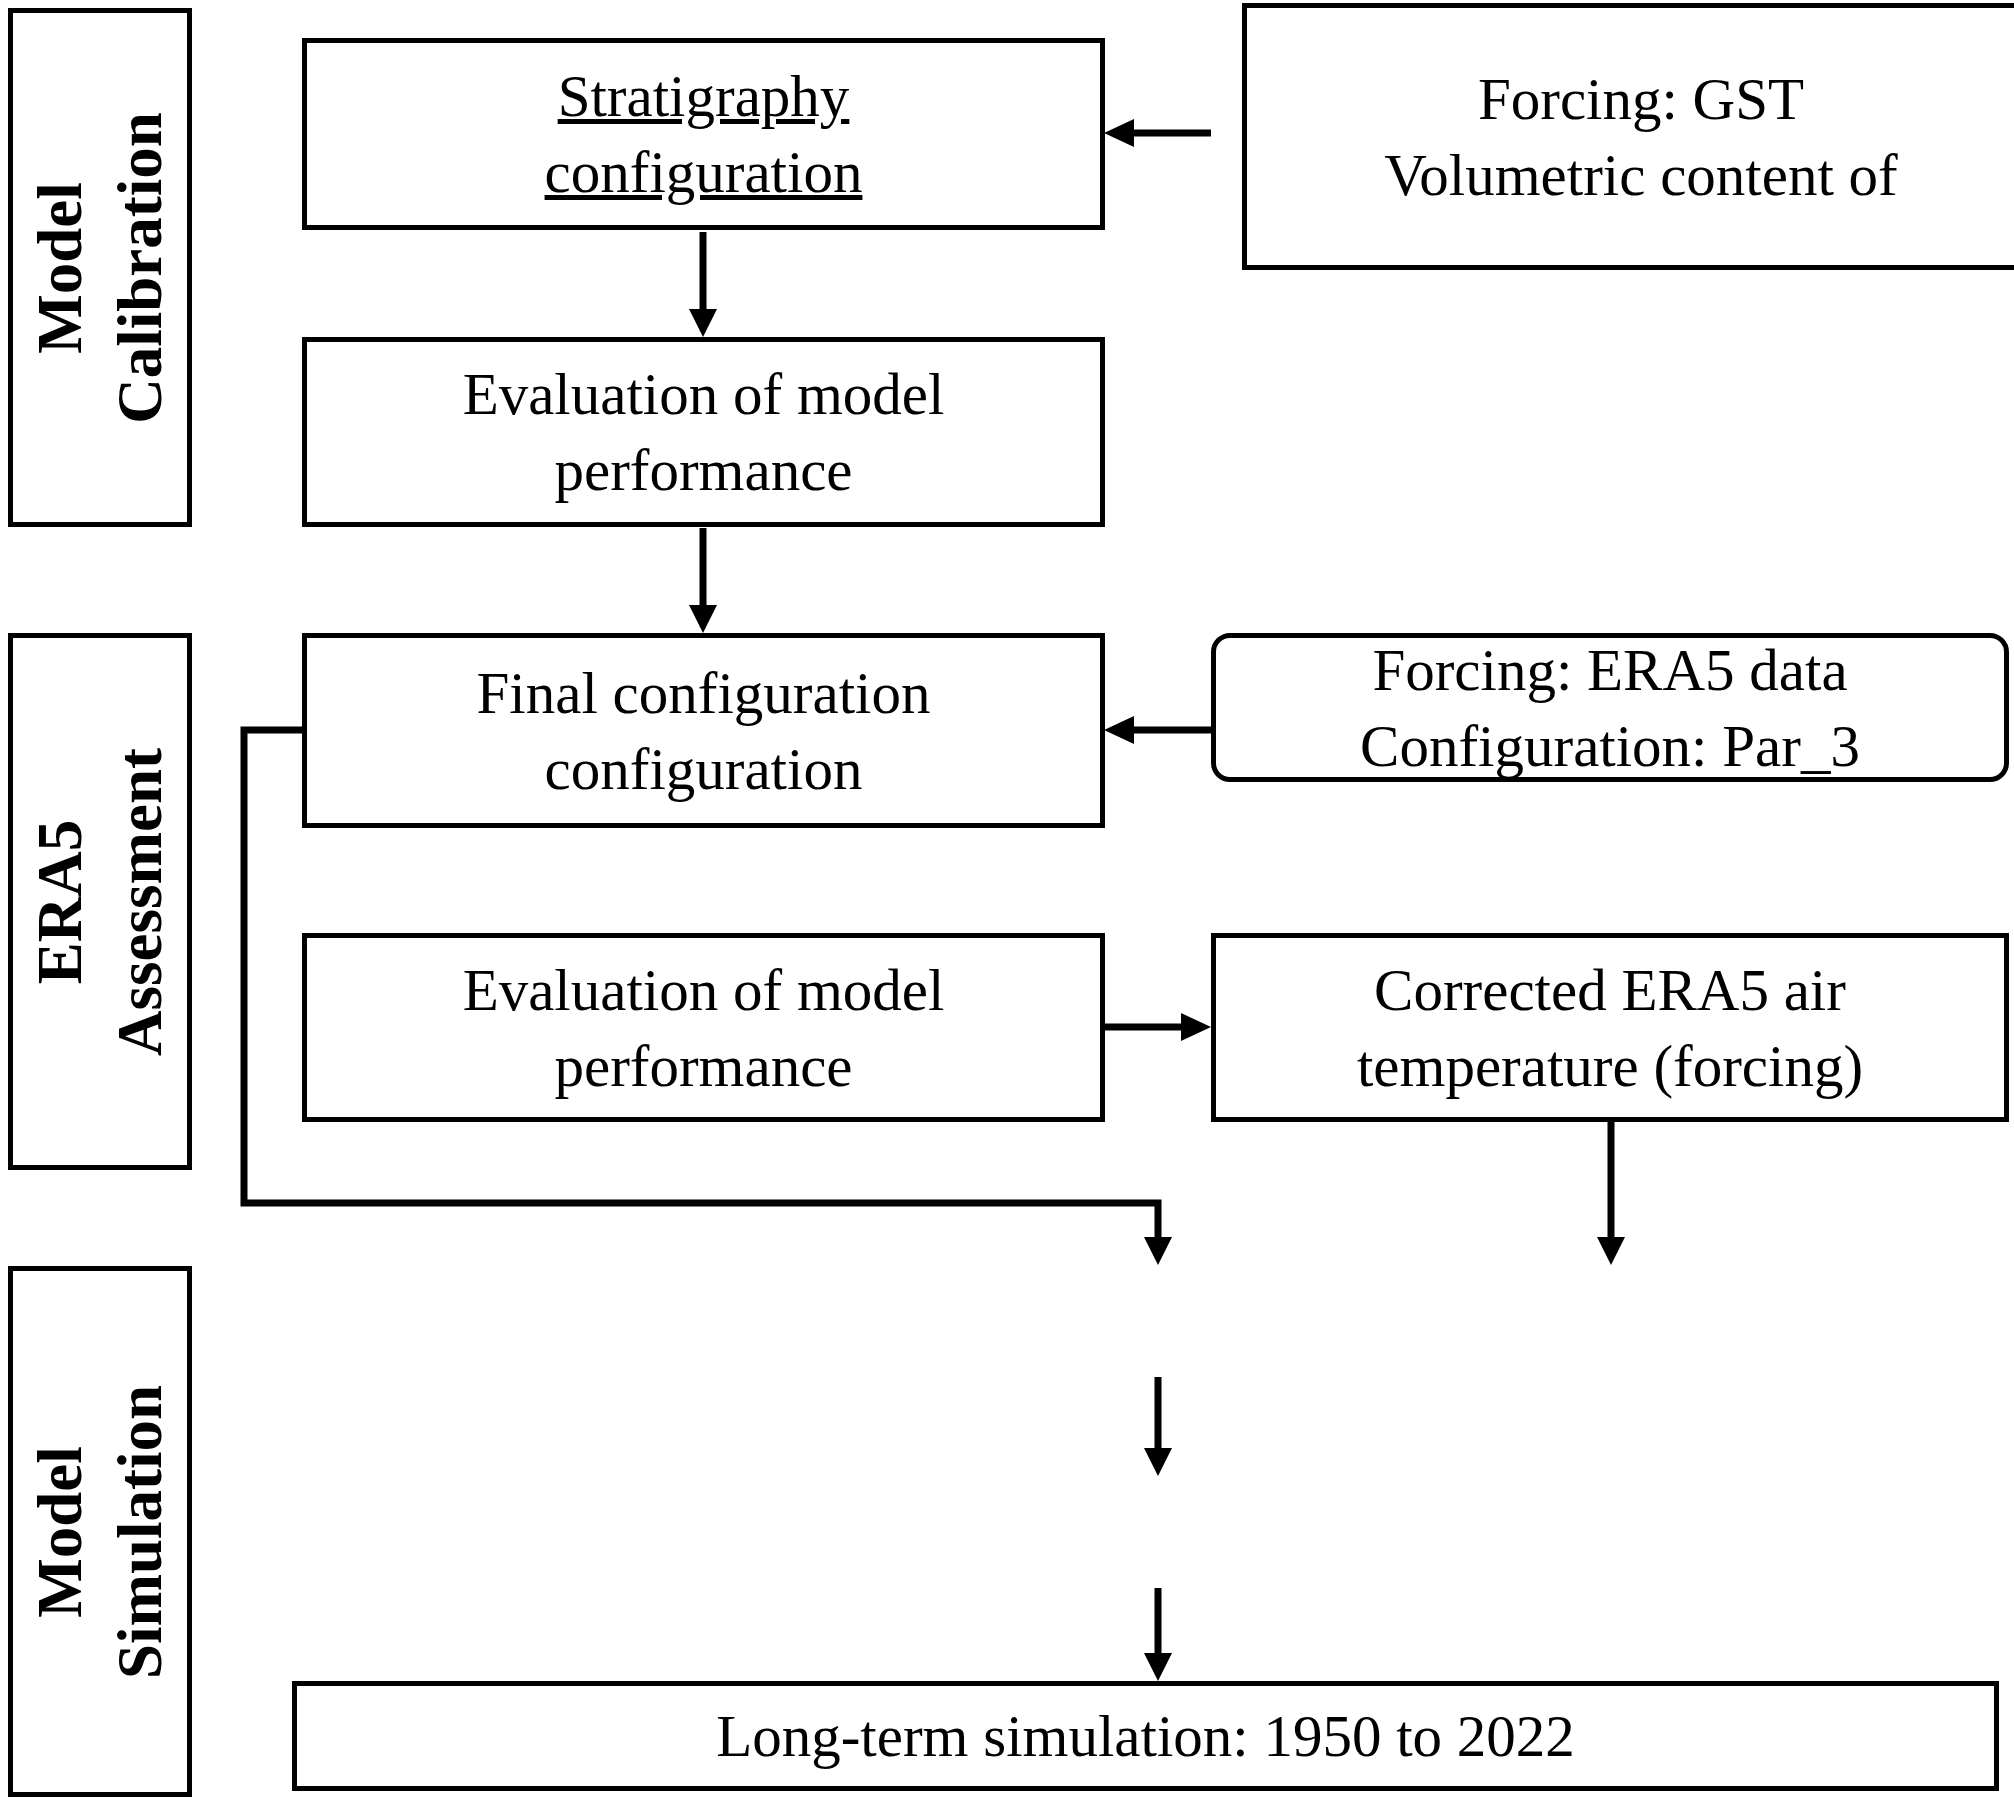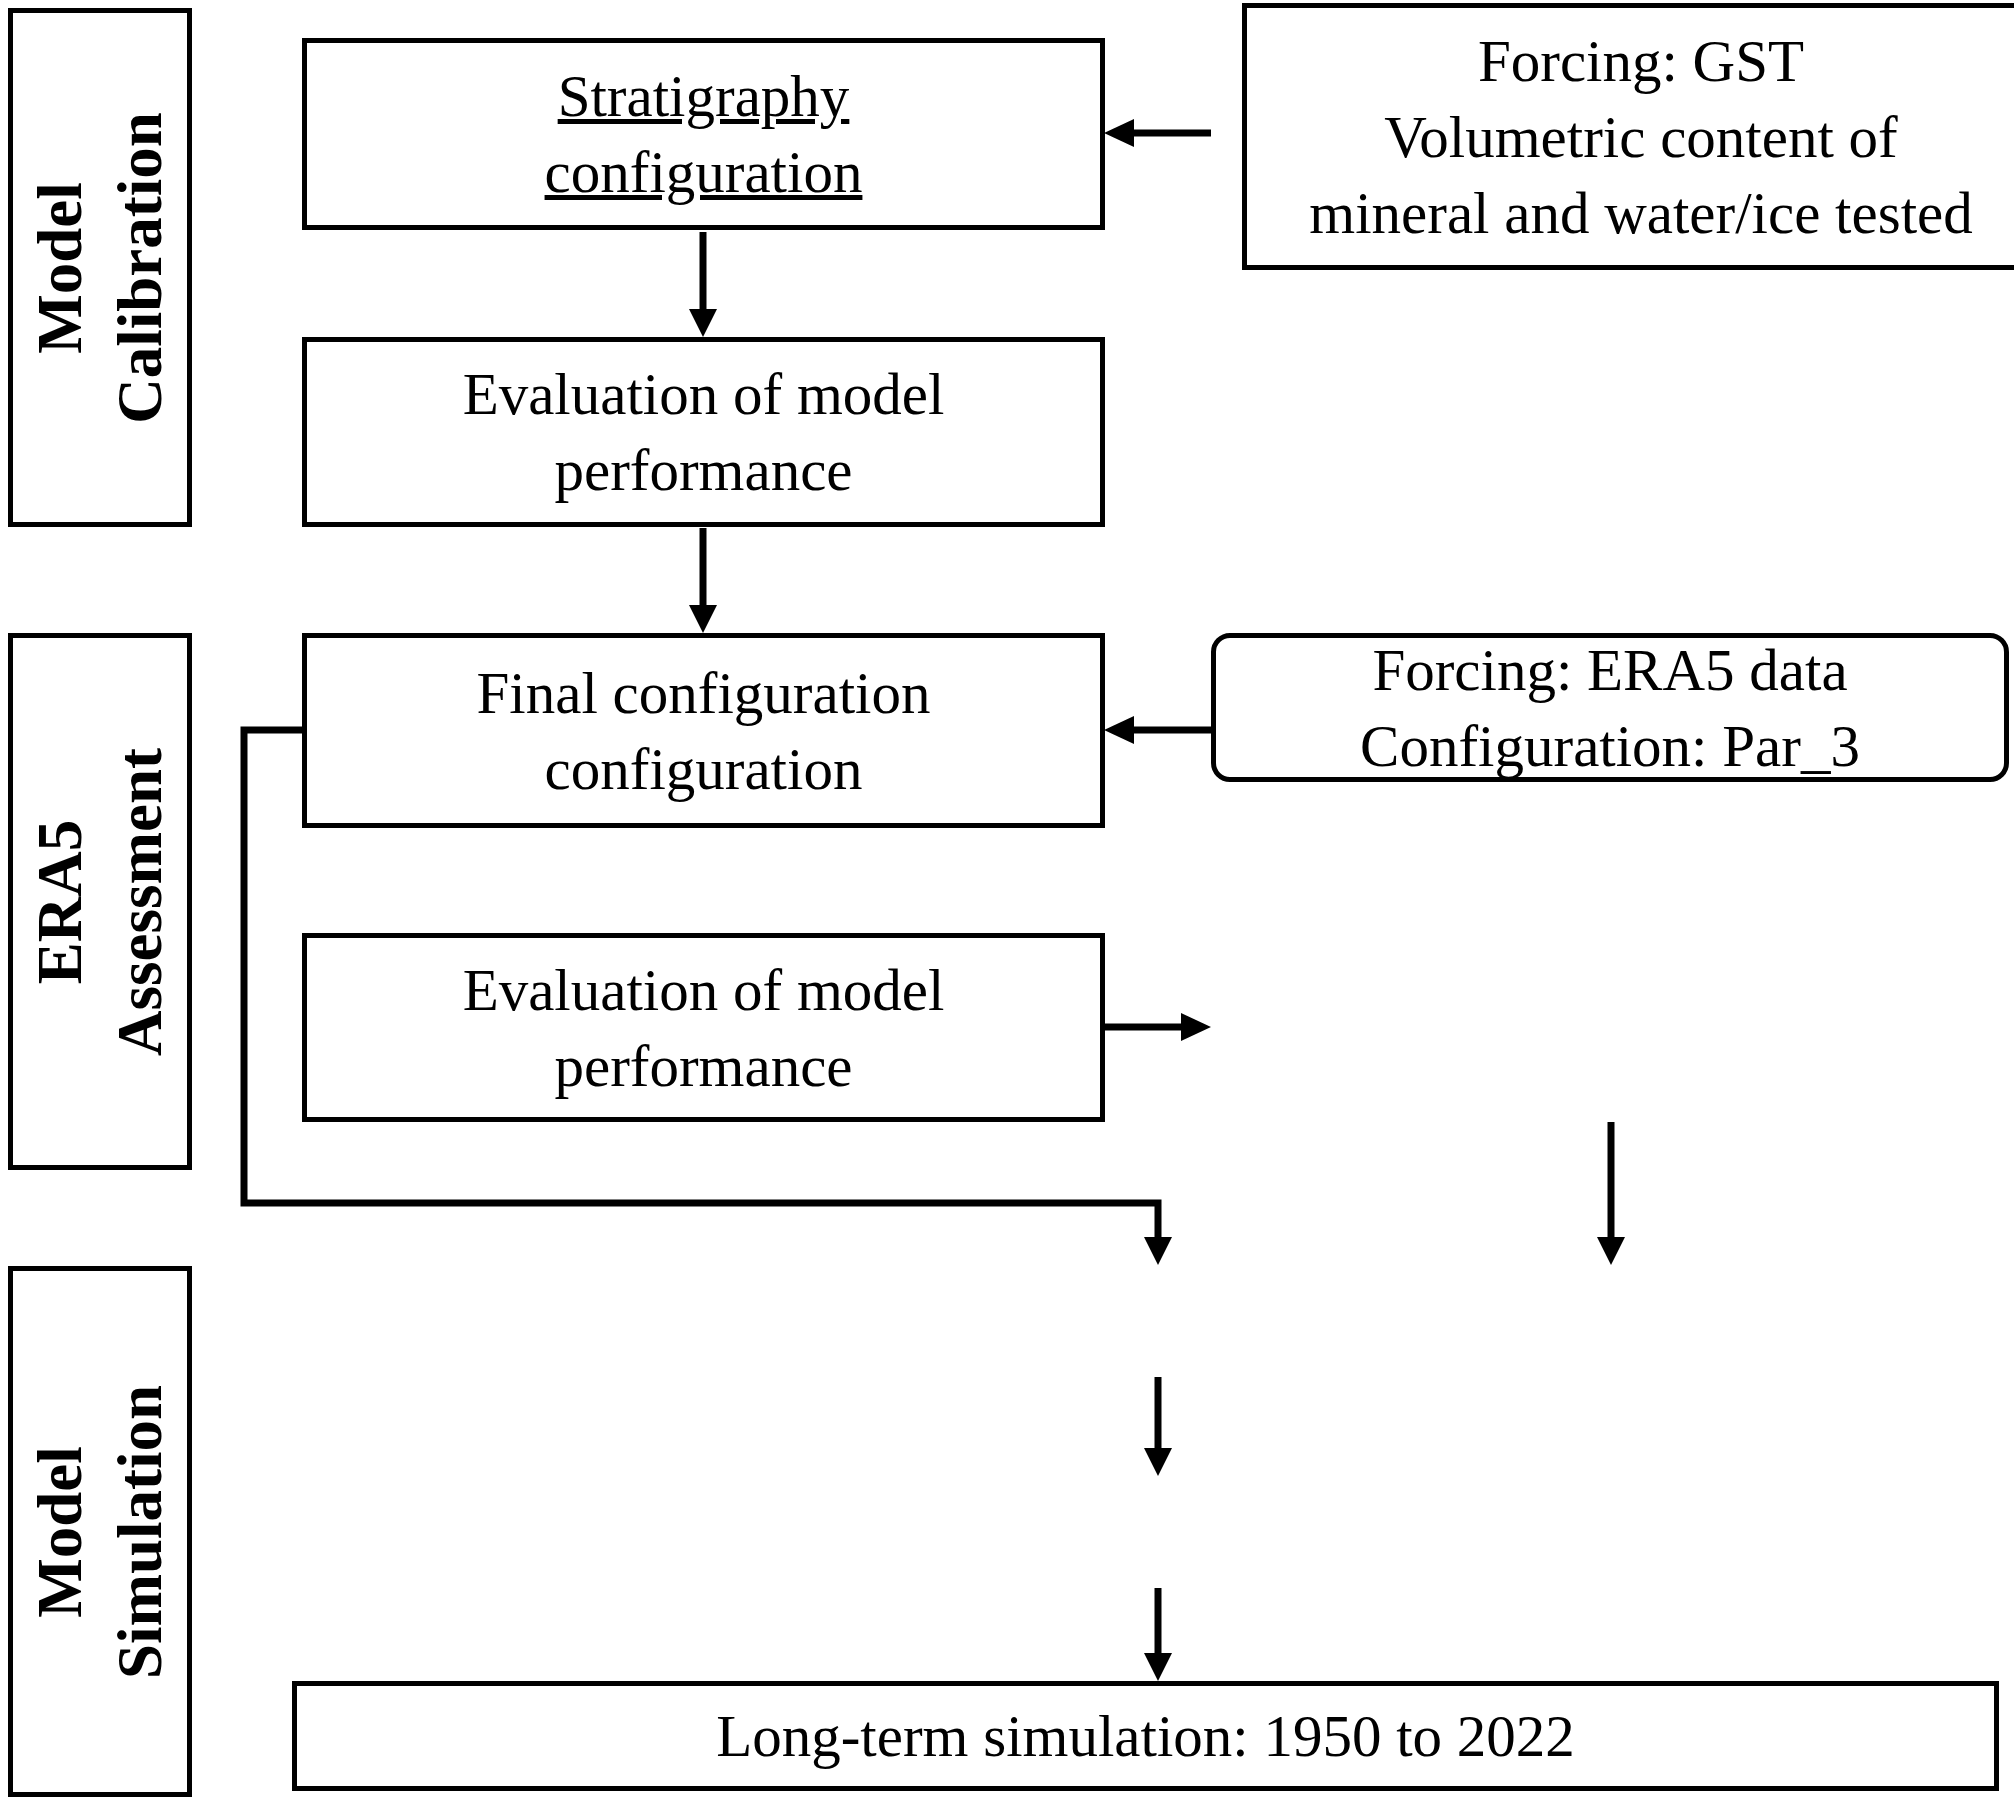--- a/index.html
+++ b/index.html
@@ -103,25 +103,28 @@
     <span>configuration</span>
   </div>
   <div class="box c4">
     <span>Evaluation of model</span>
     <span>performance</span>
   </div>
 
   <div class="box r1">
     <span>Forcing: GST</span>
     <span>Volumetric content of</span>
-    <span>mineral and water/ice tested</span>
   </div>
   <div class="box r2">
     <span>Forcing: ERA5 data</span>
     <span>Configuration: Par_3</span>
+  </div>
+  <div class="box r3">
+    <span>Corrected ERA5 air</span>
+    <span>temperature (forcing)</span>
   </div>
 
   <div class="box w3">
     <span>Long-term simulation: 1950 to 2022</span>
   </div>
 
   <svg class="arrows" viewBox="0 0 2014 1806" xmlns="http://www.w3.org/2000/svg">
     <g stroke="#000000" fill="#000000" stroke-width="7">
       <line x1="1211" y1="133" x2="1134" y2="133"></line>
       <polygon points="1104,133 1134,119 1134,147" stroke="none"></polygon>

